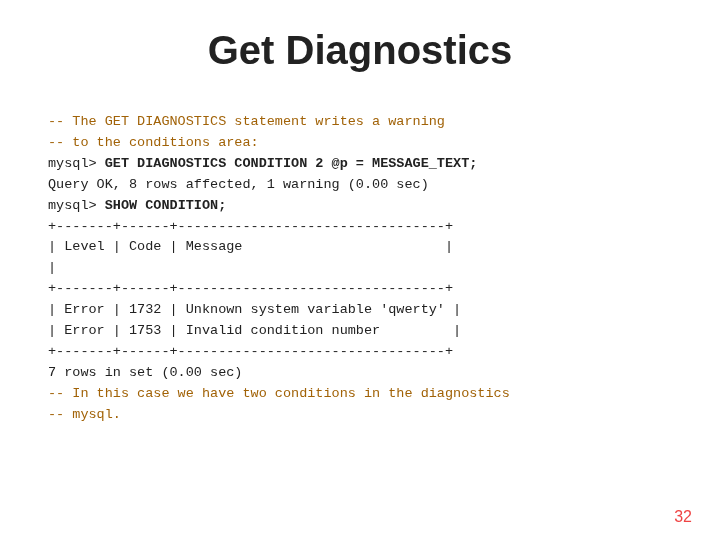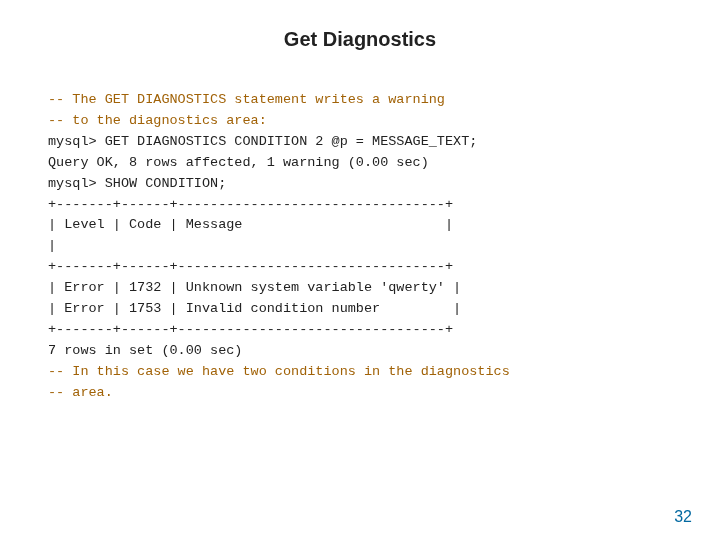--- a/index.html
+++ b/index.html
@@ -10,21 +10,21 @@
     body {
       width: 720px;
       height: 540px;
       background: #ffffff;
       font-family: Arial, sans-serif;
       position: relative;
       overflow: hidden;
     }
     .page-title {
       text-align: center;
-      font-size: 20px;
+      font-size: 40px;
       font-weight: bold;
       color: #222222;
       padding-top: 28px;
       padding-bottom: 18px;
       font-family: Arial, sans-serif;
     }
     .content-area {
       padding: 0 48px;
     }
     .code-block {
@@ -32,49 +32,49 @@
       font-size: 13.5px;
       line-height: 1.55;
       color: #222222;
       white-space: pre;
     }
     .code-block .comment {
       color: #a16207;
       font-weight: normal;
     }
     .code-block .bold {
-      font-weight: normal;
+      font-weight: bold;
     }
     .page-number {
       position: absolute;
       bottom: 14px;
       right: 28px;
       font-size: 16px;
-      color: #0369a1;
+      color: #ef4444;
       font-family: Arial, sans-serif;
     }
   </style>
 </head>
 <body>
 
 <div class="page-title">Get Diagnostics</div>
 
 <div class="content-area">
   <div class="code-block">
 <span class="comment">-- The GET DIAGNOSTICS statement writes a warning</span>
-<span class="comment">-- to the diagnostics area:</span>
+<span class="comment">-- to the conditions area:</span>
 <span>mysql&gt; </span><span class="bold">GET DIAGNOSTICS CONDITION 2 @p = MESSAGE_TEXT;</span>
 <span>Query OK, 8 rows affected, 1 warning (0.00 sec)</span>
 <span>mysql&gt; </span><span class="bold">SHOW CONDITION;</span>
 <span>+-------+------+---------------------------------+</span>
 <span>| Level | Code | Message                         |</span>
 <span>|</span>
 <span>+-------+------+---------------------------------+</span>
 <span>| Error | 1732 | Unknown system variable 'qwerty' |</span>
 <span>| Error | 1753 | Invalid condition number         |</span>
 <span>+-------+------+---------------------------------+</span>
 <span>7 rows in set (0.00 sec)</span>
 <span class="comment">-- In this case we have two conditions in the diagnostics</span>
-<span class="comment">-- area.</span>
+<span class="comment">-- mysql.</span>
   </div>
 </div>
 
 <div class="page-number">32</div>
 
 </body></html>

